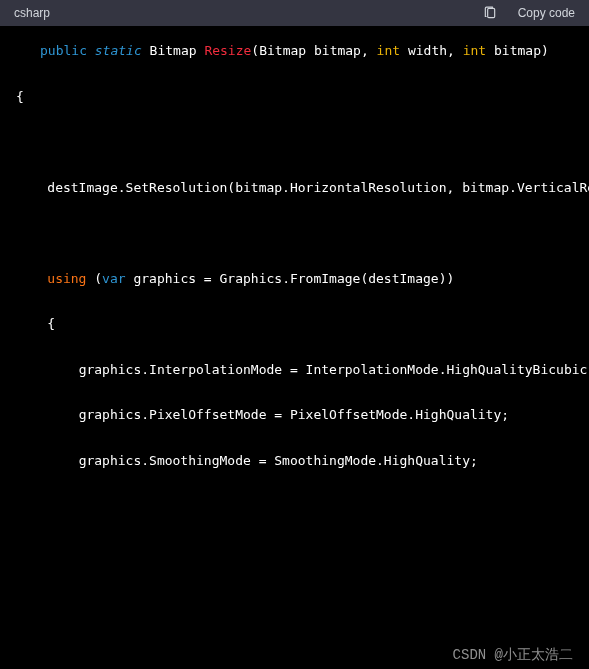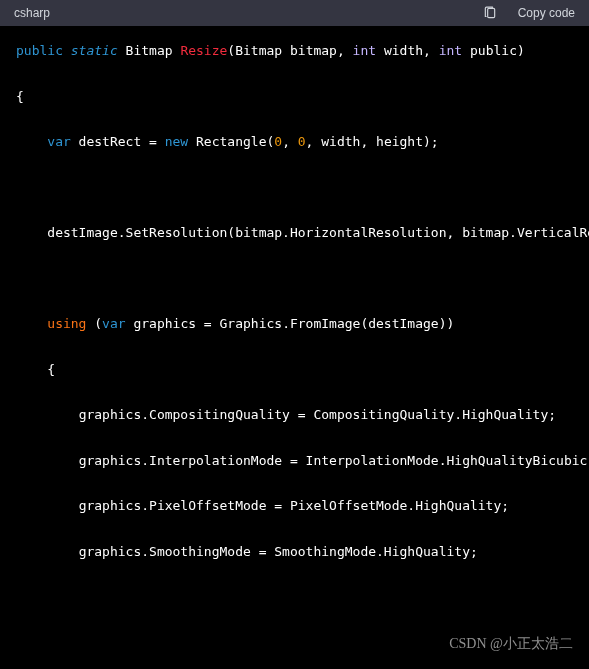--- a/index.html
+++ b/index.html
@@ -34,34 +34,34 @@
     .code-area {
       background: #000000;
       padding: 14px 16px;
       font-size: 13px;
       line-height: 1.75;
       font-family: "SimSun", Consolas, Monaco, monospace;
       color: #ffffff;
       overflow: hidden;
       white-space: pre;
     }
-    .kw-access { color: #2e95d3; }
+    .kw-access { color: #2e95d3; margin-left: 24px; }
     .kw-static { color: #2e95d3; font-style: italic; }
-    .kw-int { color: #c4b5fd; }
+    .kw-int { color: #eab308; }
     .fn-name { color: #f22c3d; }
     .kw-var { color: #2e95d3; }
     .kw-new { color: #2e95d3; }
     .kw-using { color: #f97316; }
     .num { color: #e9950c; }
     .watermark {
       position: absolute;
-      bottom: 16px;
+      bottom: 5px;
       right: 16px;
       color: #cccccc;
-      font-family: Liberation Serif, serif;
+      font-family: Liberation Mono, monospace;
       font-size: 14px;
       opacity: 0.7;
     }
     .line { display: block; }
   </style>
 </head>
 <body>
 
 <div class="header">
   <span>csharp</span>
@@ -69,29 +69,27 @@
     <span class="clipboard-icon">
       <svg viewBox="0 0 24 24" fill="none" stroke="currentColor" stroke-width="2">
           <rect x="8" y="4" width="12" height="16" rx="2"></rect>
           <path d="M16 4V2H6a2 2 0 0 0-2 2v14h2"></path>
         </svg>
     </span>
     <span>Copy code</span>
   </div>
 </div>
 
-<div class="code-area"><span class="line"><span class="kw-access">public</span> <span class="kw-static">static</span> <span>Bitmap </span><span class="fn-name">Resize</span><span>(Bitmap bitmap, </span><span class="kw-int">int</span><span> width, </span><span class="kw-int">int</span><span> public)</span></span>
+<div class="code-area"><span class="line"><span class="kw-access">public</span> <span class="kw-static">static</span> <span>Bitmap </span><span class="fn-name">Resize</span><span>(Bitmap bitmap, </span><span class="kw-int">int</span><span> width, </span><span class="kw-int">int</span><span> bitmap)</span></span>
 <span class="line">{</span>
-<span class="line">    <span class="kw-var">var</span><span> destRect = </span><span class="kw-new">new</span><span> Rectangle(</span><span class="num">0</span><span>, </span><span class="num">0</span><span>, width, height);</span></span>
 <span class="line"> </span>
 <span class="line">    <span>destImage.SetResolution(bitmap.HorizontalResolution, bitmap.VerticalResolution</span></span>
 <span class="line"> </span>
 <span class="line">    <span class="kw-using">using</span><span> (</span><span class="kw-var">var</span><span> graphics = Graphics.FromImage(destImage))</span></span>
 <span class="line">    <span>{</span></span>
-<span class="line">        <span>graphics.CompositingQuality = CompositingQuality.HighQuality;</span></span>
 <span class="line">        <span>graphics.InterpolationMode = InterpolationMode.HighQualityBicubic;</span></span>
 <span class="line">        <span>graphics.PixelOffsetMode = PixelOffsetMode.HighQuality;</span></span>
 <span class="line">        <span>graphics.SmoothingMode = SmoothingMode.HighQuality;</span></span>
 
 
 
 
 
 
 

